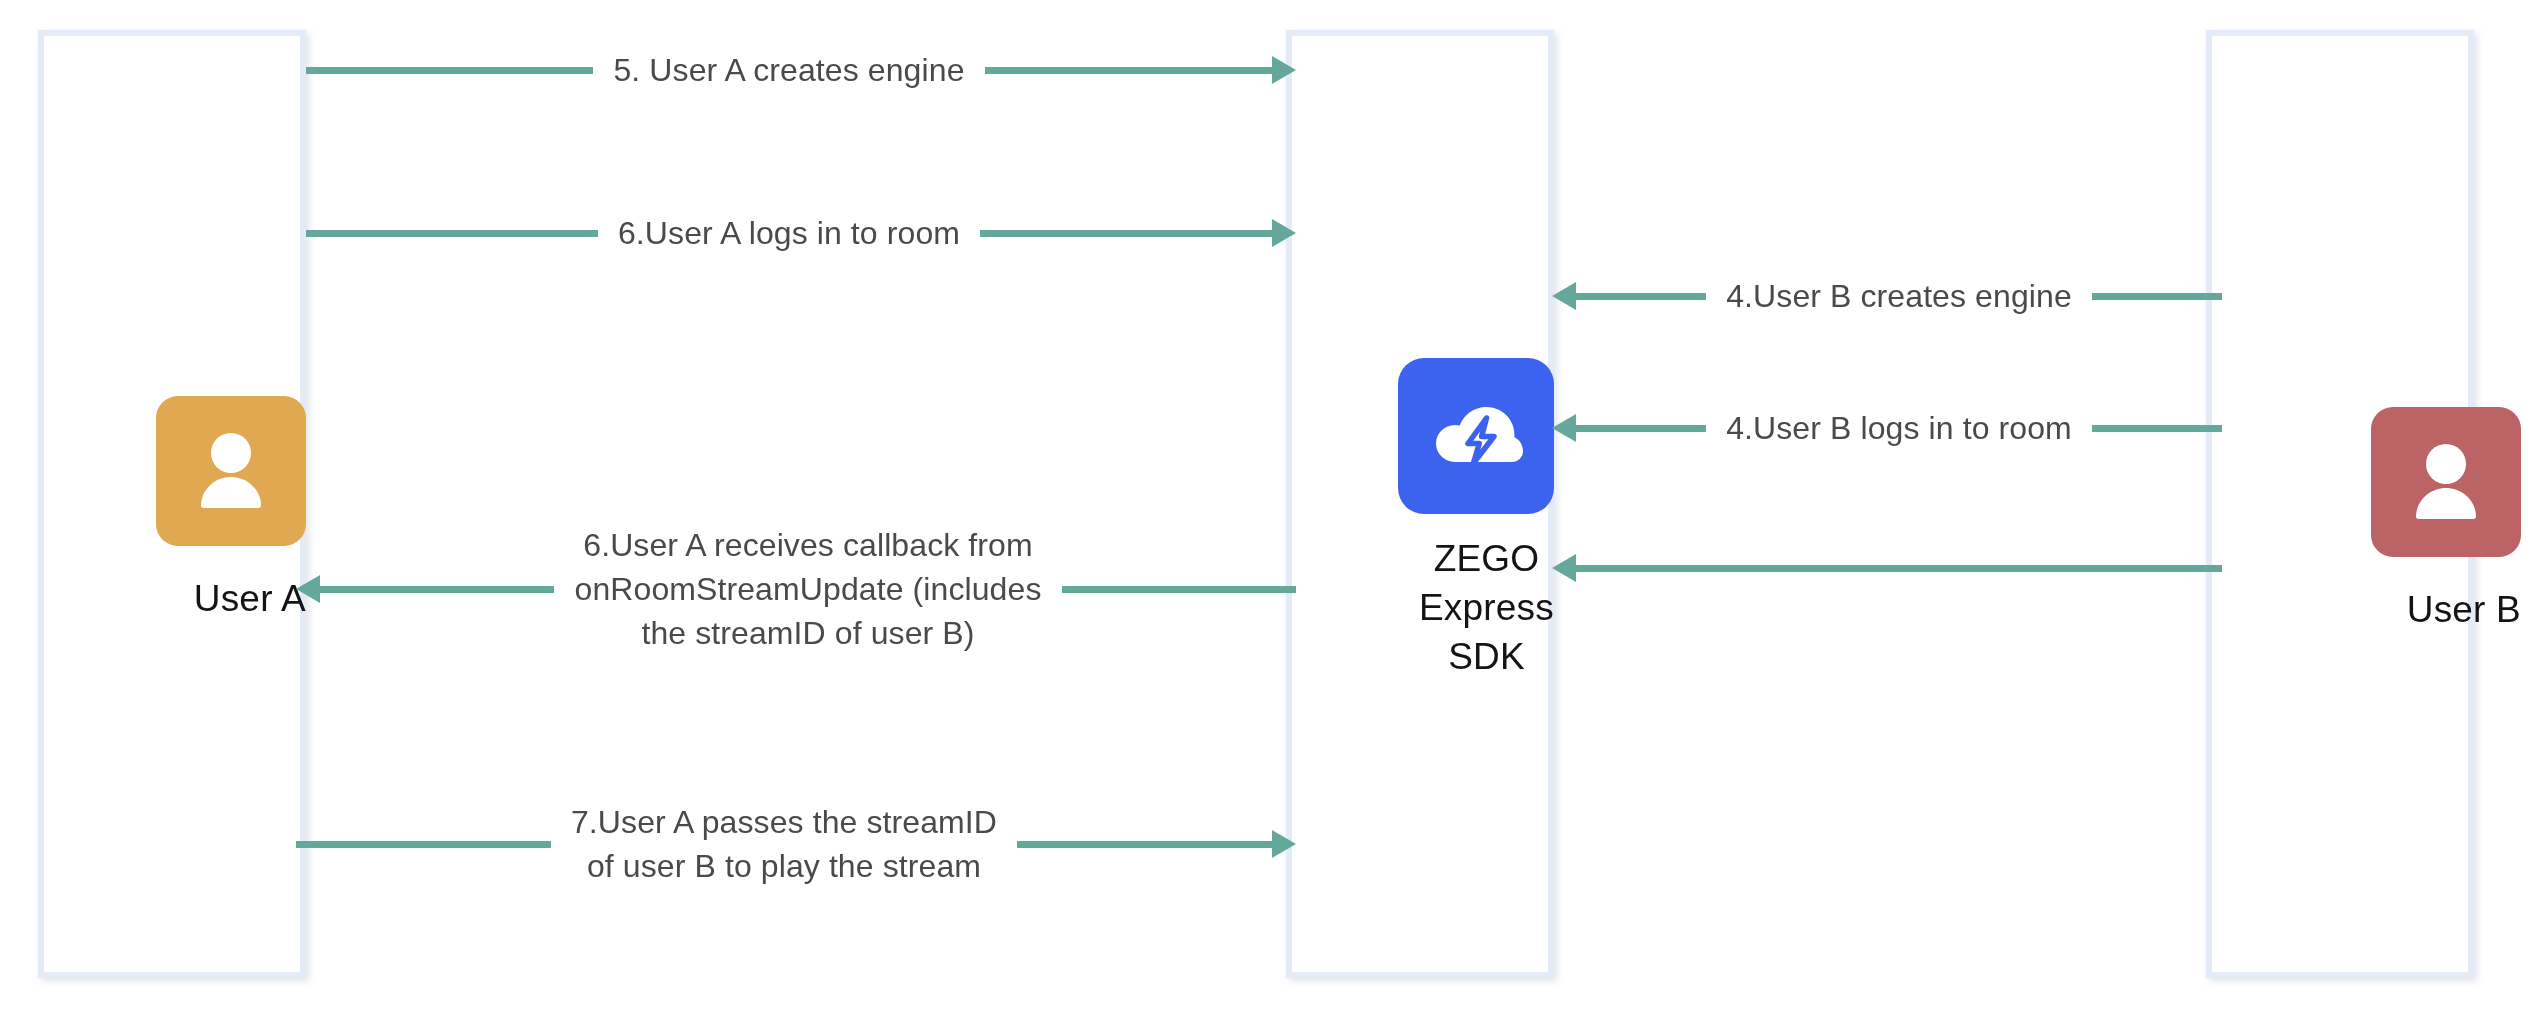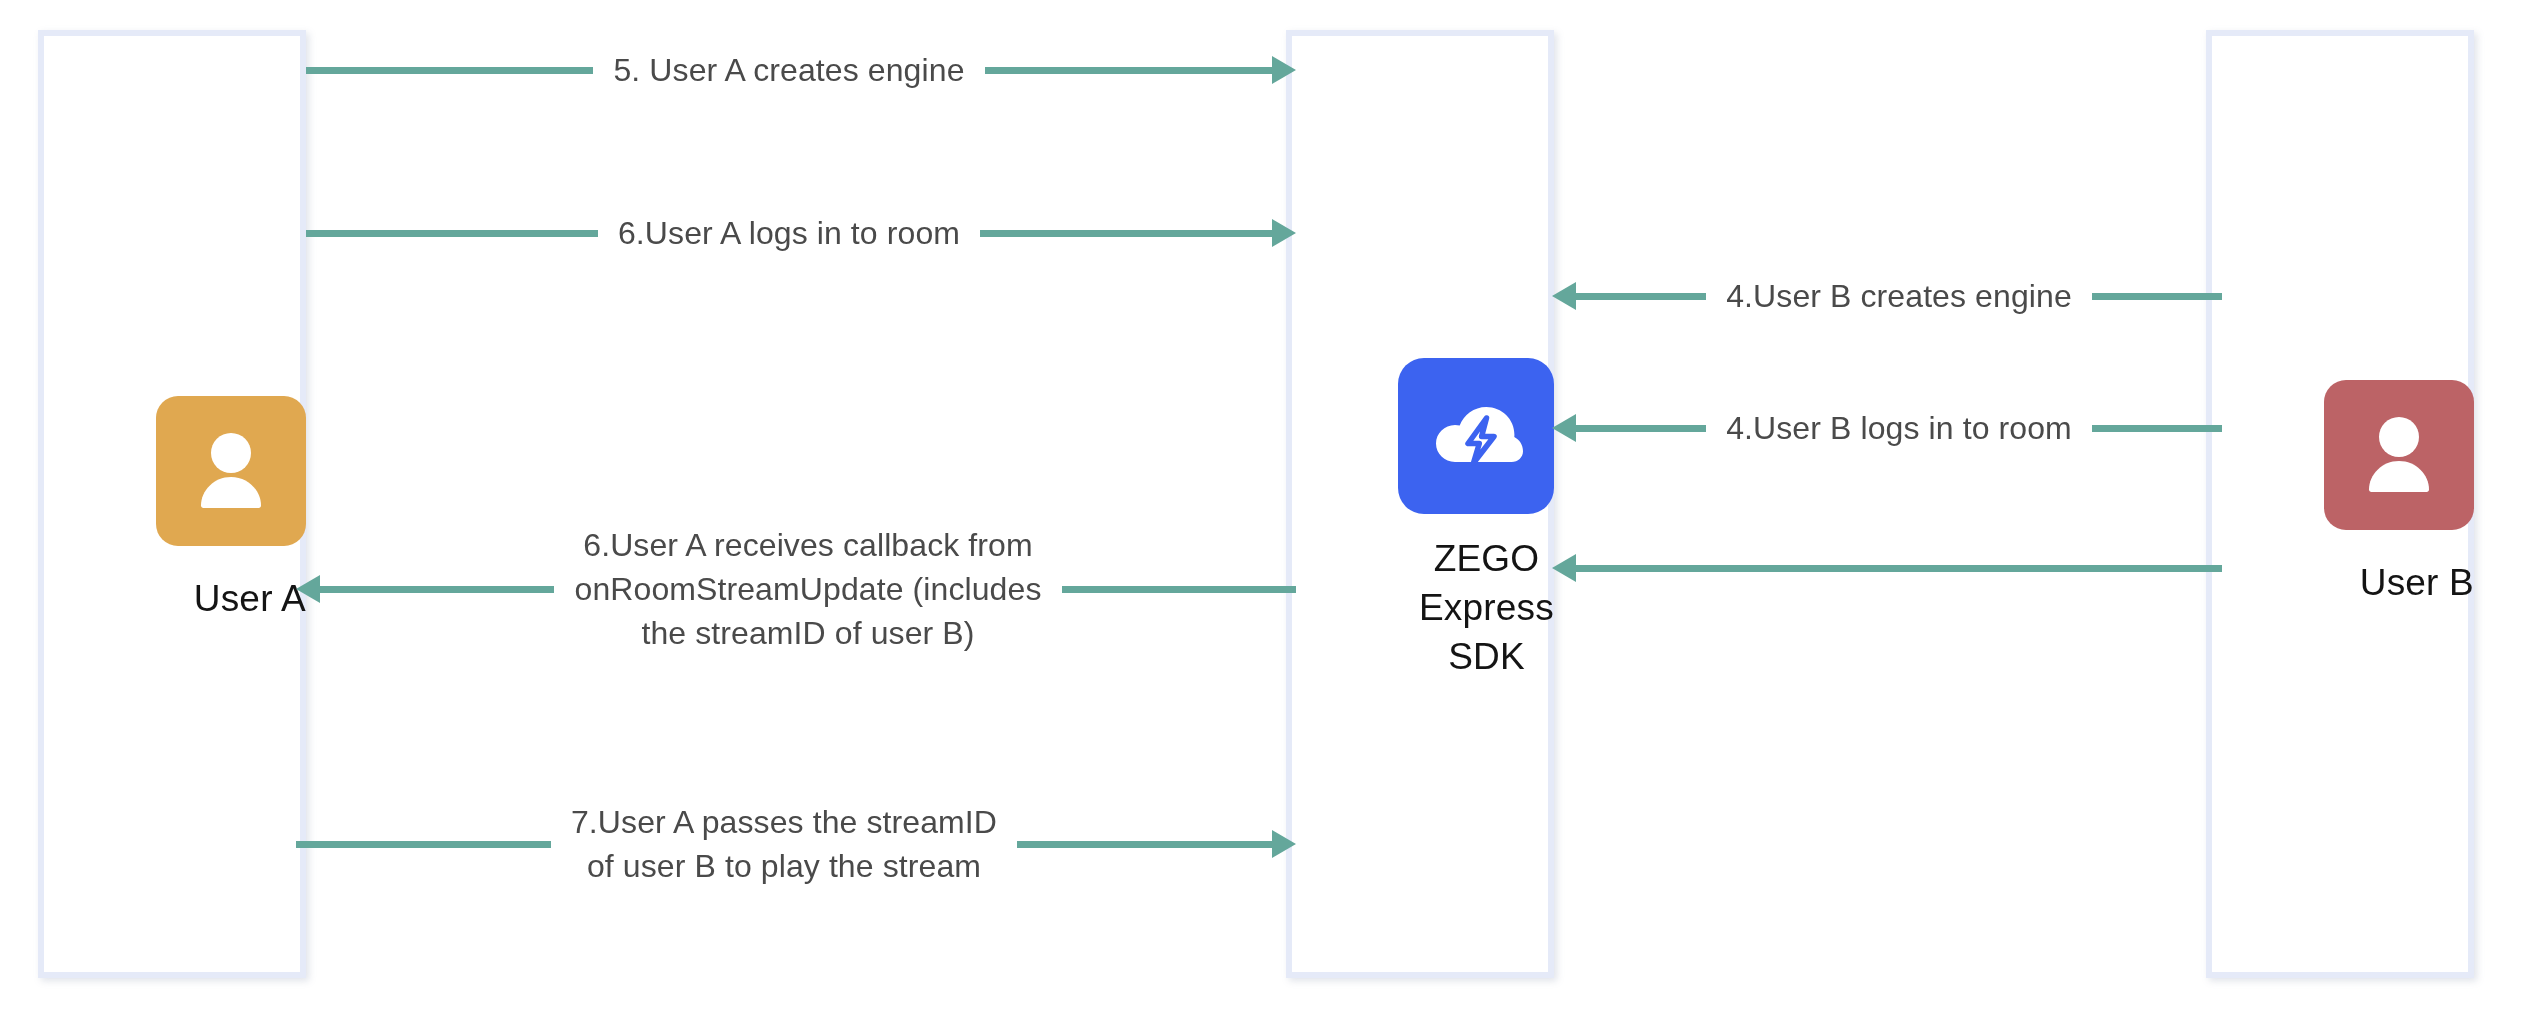--- a/index.html
+++ b/index.html
@@ -37,21 +37,21 @@
   
   .node {
     position: absolute;
     display: flex;
     flex-direction: column;
     align-items: flex-end;
     width: 268px;
   }
   .node-left   { left: 38px;   top: 396px; }
   .node-center { left: 1286px; top: 358px; }
-  .node-right  { left: 2206px; top: 380px; }
+  .node-right  { left: 2206px; top: 407px; padding-left: 47px; }
 
   .avatar {
     width: 150px;
     height: 150px;
     border-radius: 22px;
     display: flex;
     align-items: center;
     justify-content: center;
     position: relative;
   }

